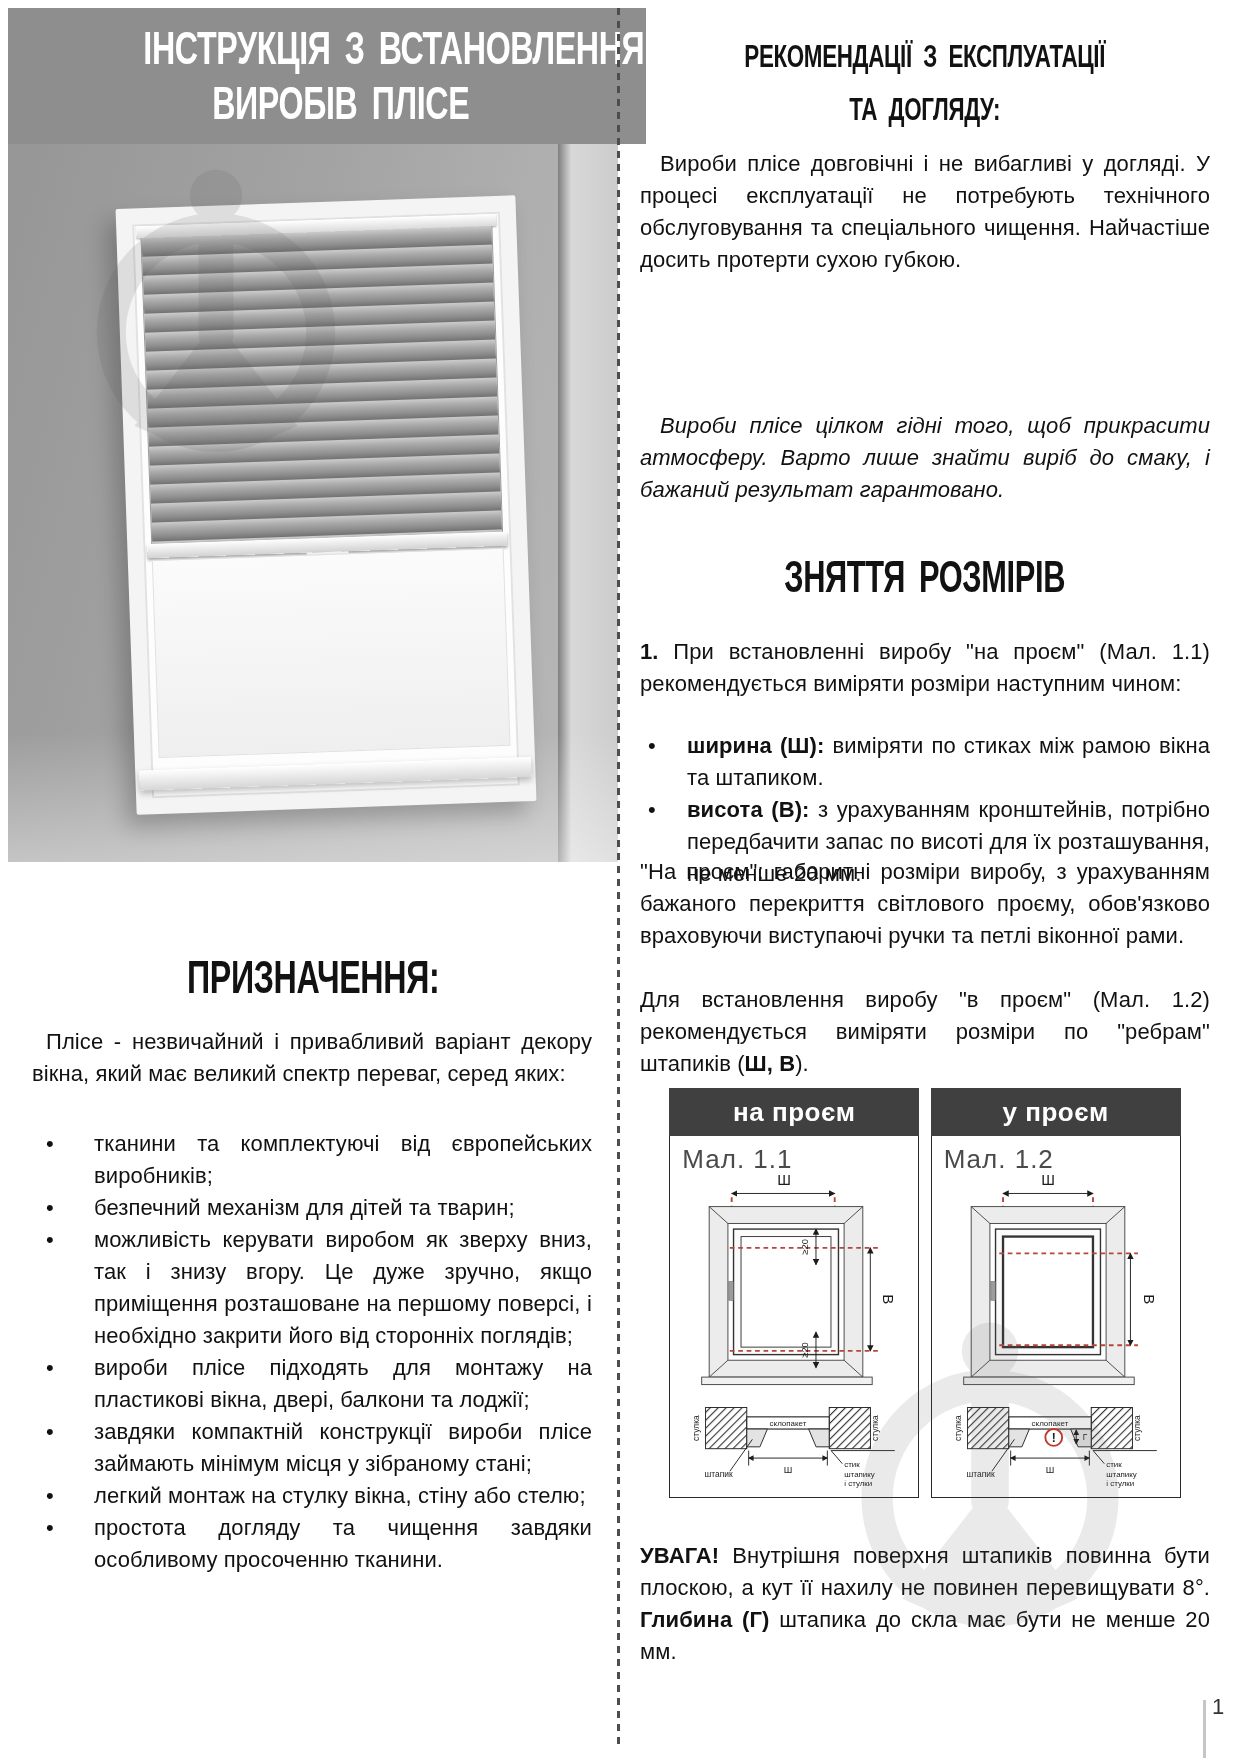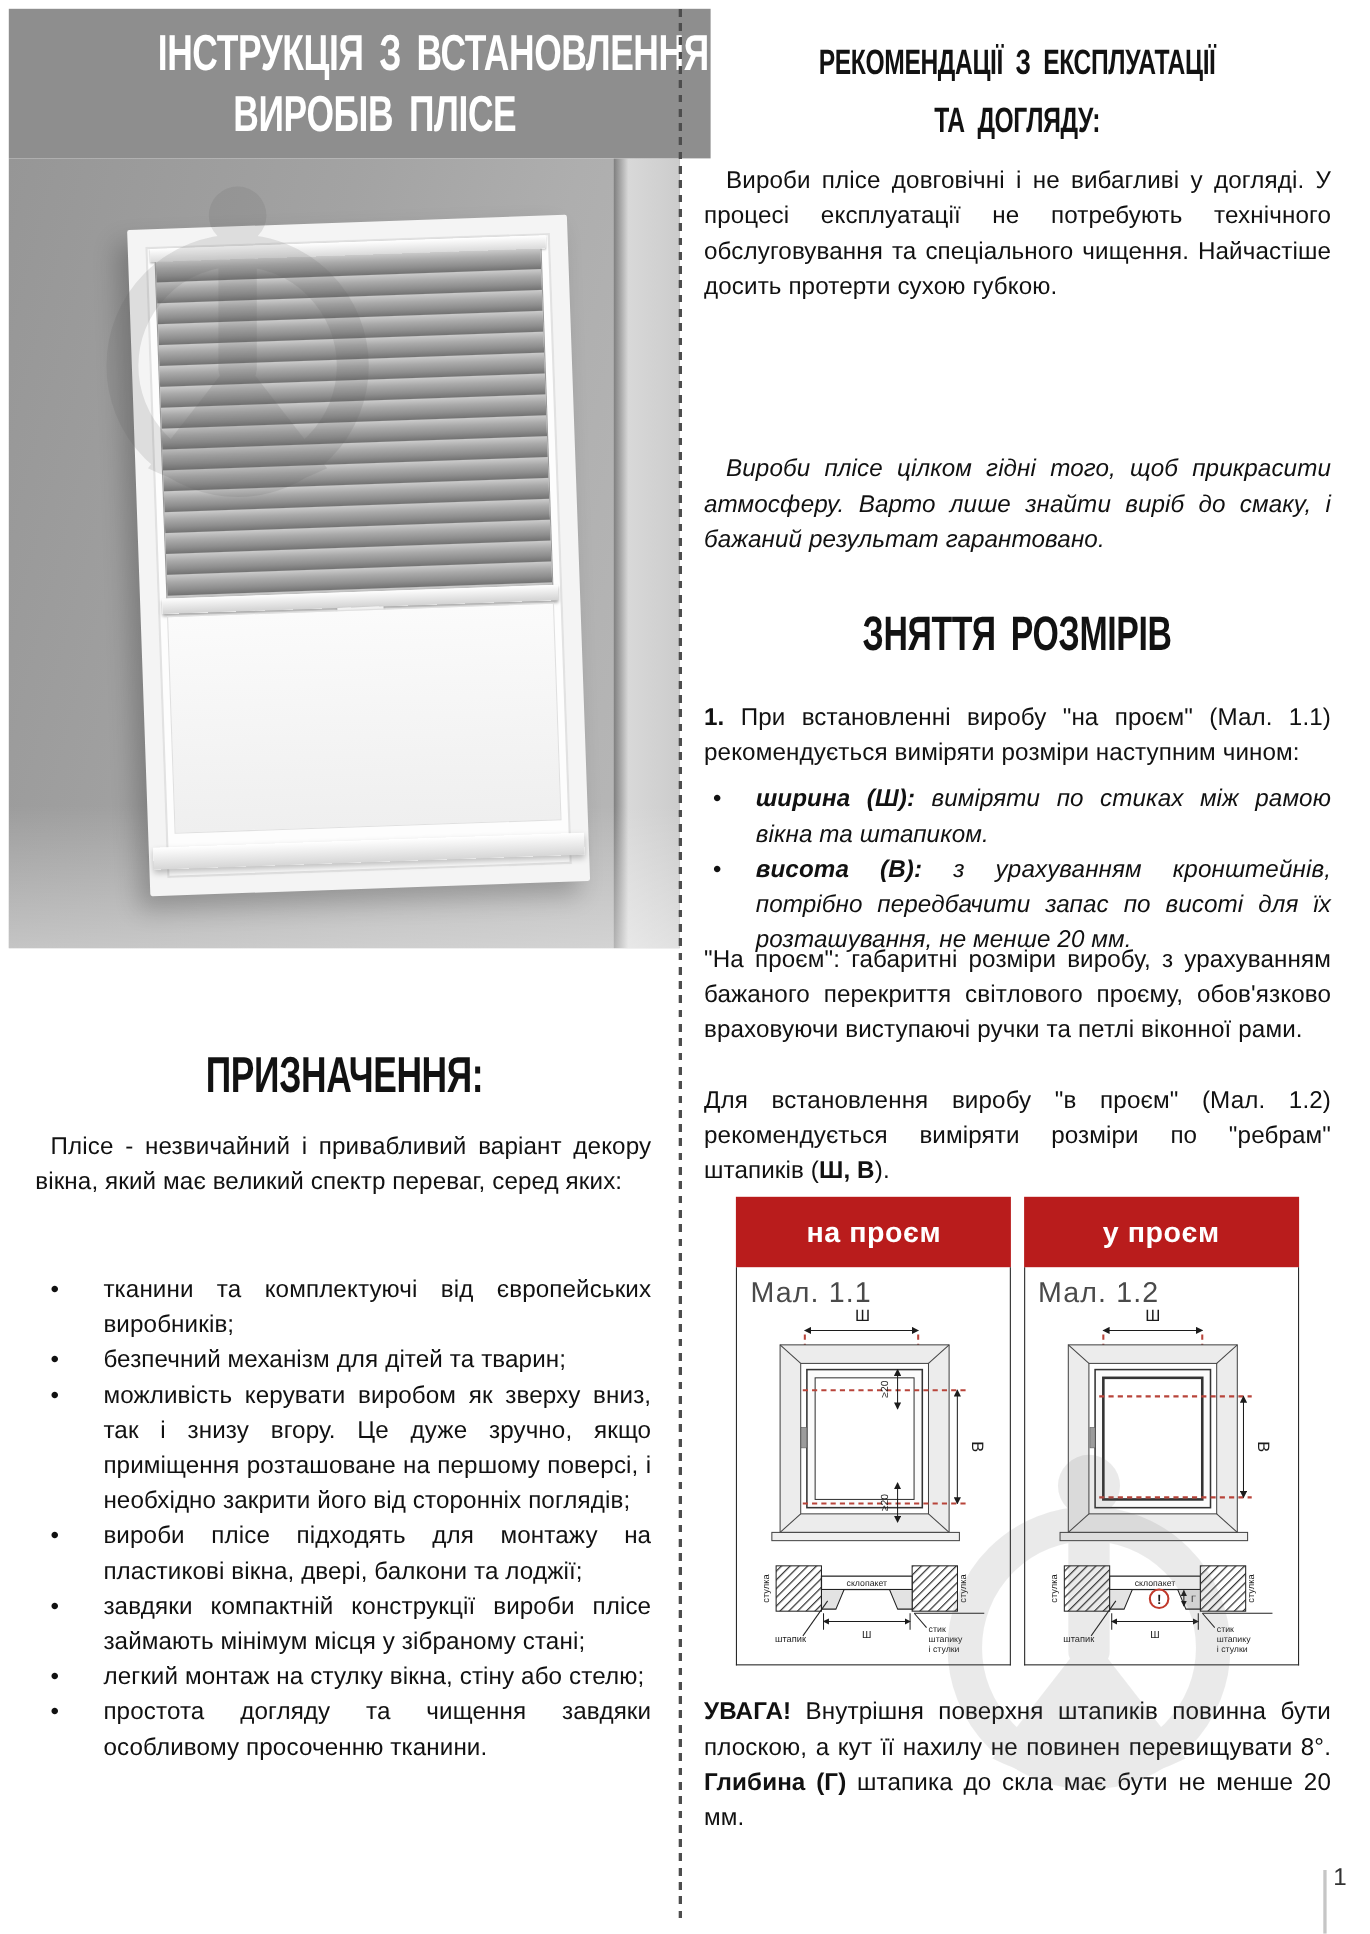--- a/index.html
+++ b/index.html
@@ -39,48 +39,48 @@
     background:linear-gradient(#f3f3f3,#cccccc);border-radius:0 0 5px 5px;
     box-shadow:0 1px 2px rgba(0,0,0,.3);}
   .glass{position:absolute;left:24px;right:24px;top:352px;bottom:56px;
     background:linear-gradient(180deg,#fbfbfb,#efefef);border:1px solid #e0e0e0;}
   .sill{position:absolute;left:4px;right:4px;bottom:24px;height:20px;
     background:linear-gradient(#ffffff,#d6d6d6);box-shadow:0 3px 6px rgba(0,0,0,.25);}
   .watermark{pointer-events:none;}
   #purpose-heading{left:8px;top:950px;width:610px;font-size:46px;}
   .body-text{font-size:22px;line-height:32px;text-align:justify;letter-spacing:.1px;}
   #purpose-intro{left:32px;top:1026px;width:560px;text-indent:14px;}
-  #purpose-list{left:32px;top:1156px;width:560px;}
+  #purpose-list{left:32px;top:1128px;width:560px;}
   #purpose-list ul{margin:0;padding:0;list-style:none;}
   #purpose-list li{position:relative;padding-left:62px;}
   #purpose-list li::before{content:"\2022";position:absolute;left:14px;top:0;}
   
   #divider{left:617px;top:8px;width:3px;height:1740px;
     background:repeating-linear-gradient(180deg,#4d4d4d 0 7px,transparent 7px 13px);}
   
   #right-col{left:640px;top:0;width:570px;height:1758px;}
   #care-heading{left:0;top:30px;width:570px;font-size:32px;line-height:53px;}
   #care-p1{left:0;top:148px;width:570px;text-indent:20px;}
   #care-p2{left:0;top:308px;width:570px;text-indent:20px;}
   #care-p3{left:0;top:410px;width:570px;text-indent:20px;font-style:italic;}
   #measure-heading{left:0;top:552px;width:570px;font-size:44px;}
   #measure-p1{left:0;top:636px;width:570px;}
-  #measure-list{left:0;top:710px;width:570px;font-style:italic;}
+  #measure-list{left:0;top:730px;width:570px;}
   #measure-list ul{margin:0;padding:0;list-style:none;}
   #measure-list li{position:relative;padding-left:47px;}
   #measure-list li::before{content:"\2022";position:absolute;left:8px;top:0;}
   #measure-p2{left:0;top:856px;width:570px;}
   #measure-p3{left:0;top:984px;width:570px;}
   .b{font-weight:bold;}
   
   #fig-row{left:0;top:1088px;width:570px;display:flex;justify-content:space-between;
     padding:0;box-sizing:border-box;}
   .fig-spacer{width:18px;flex:0 0 18px;}
   .fig-box{width:250px;flex:0 0 250px;}
-  .fig-header{height:64px;background:#b91c1c;color:#fff;font-weight:bold;font-size:26px;
+  .fig-header{height:48px;background:#404040;color:#fff;font-weight:bold;font-size:26px;
     display:flex;align-items:center;justify-content:center;letter-spacing:.5px;}
   .fig-body{border:1.5px solid #2a2a2a;border-top:none;height:362px;background:transparent;
     box-sizing:border-box;display:flex;flex-direction:column;}
   .fig-label{align-self:flex-start;margin:8px 0 0 12px;font-size:26px;color:#4a4a4a;
     letter-spacing:1px;}
   .fig-window{margin-top:-4px;}
   .fig-cross{margin-top:0;}
   
   #attention{left:0;top:1540px;width:570px;}
   #pagenum-line{left:1203px;top:1700px;width:3px;height:58px;background:#c6c6c6;}

